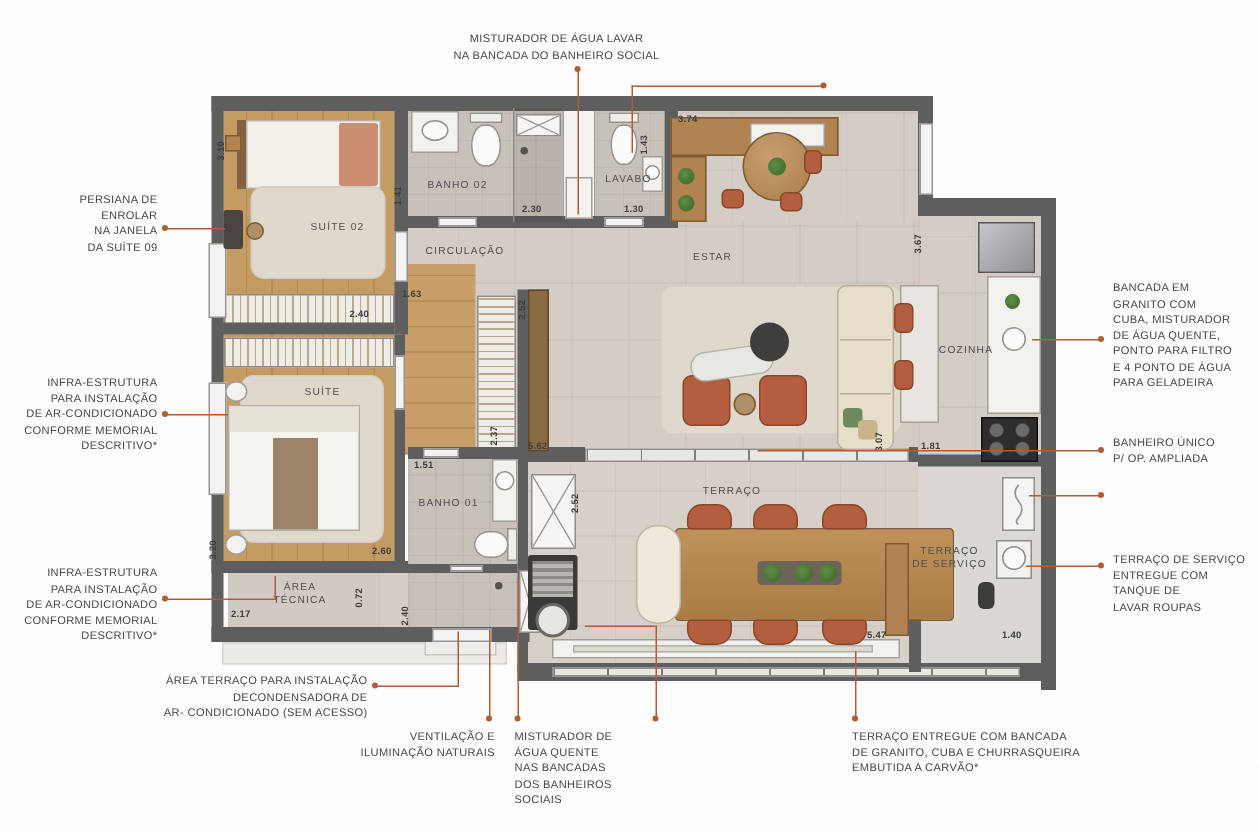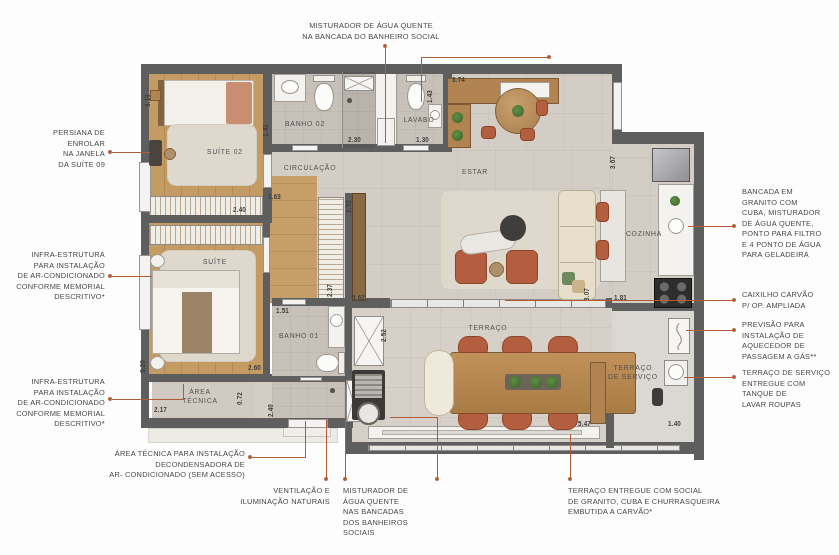--- a/index.html
+++ b/index.html
@@ -301,60 +301,56 @@
   <div class="leader v" style="left:326px;top:420px;height:59px"></div>
   <div class="dot" style="left:324px;top:477px"></div>
   <div class="leader v" style="left:345px;top:385px;height:94px"></div>
   <div class="dot" style="left:343px;top:477px"></div>
   <div class="leader v" style="left:437px;top:417px;height:62px"></div>
   <div class="leader h" style="left:390px;top:417px;width:47px"></div>
   <div class="dot" style="left:435px;top:477px"></div>
   <div class="leader v" style="left:570px;top:434px;height:45px"></div>
   <div class="dot" style="left:568px;top:477px"></div>
 
-  <div class="ann c" style="left:255px;top:21px;width:232px">MISTURADOR DE ÁGUA QUENTE
+  <div class="ann c" style="left:255px;top:21px;width:232px">MISTURADOR DE ÁGUA LAVAR
 NA BANCADA DO BANHEIRO SOCIAL</div>
   <div class="ann r" style="left:25px;top:128px;width:80px">PERSIANA DE
 ENROLAR
 NA JANELA
 DA SUÍTE 09</div>
   <div class="ann r" style="left:15px;top:250px;width:90px">INFRA-ESTRUTURA
 PARA INSTALAÇÃO
 DE AR-CONDICIONADO
 CONFORME MEMORIAL
 DESCRITIVO*</div>
   <div class="ann r" style="left:15px;top:377px;width:90px">INFRA-ESTRUTURA
 PARA INSTALAÇÃO
 DE AR-CONDICIONADO
 CONFORME MEMORIAL
 DESCRITIVO*</div>
-  <div class="ann r" style="left:100px;top:449px;width:145px">ÁREA TÉCNICA PARA INSTALAÇÃO
+  <div class="ann r" style="left:100px;top:449px;width:145px">ÁREA TERRAÇO PARA INSTALAÇÃO
 DECONDENSADORA DE
 AR- CONDICIONADO (SEM ACESSO)</div>
   <div class="ann" style="left:742px;top:187px;width:92px">BANCADA EM
 GRANITO COM
 CUBA, MISTURADOR
 DE ÁGUA QUENTE,
 PONTO PARA FILTRO
 E 4 PONTO DE ÁGUA
 PARA GELADEIRA</div>
-  <div class="ann" style="left:742px;top:290px;width:92px">CAIXILHO CARVÃO
+  <div class="ann" style="left:742px;top:290px;width:92px">BANHEIRO ÚNICO
 P/ OP. AMPLIADA</div>
-  <div class="ann" style="left:742px;top:320px;width:92px">PREVISÃO PARA
-INSTALAÇÃO DE
-AQUECEDOR DE
-PASSAGEM A GÁS**</div>
   <div class="ann" style="left:742px;top:368px;width:92px">TERRAÇO DE SERVIÇO
 ENTREGUE COM
 TANQUE DE
 LAVAR ROUPAS</div>
   <div class="ann r" style="left:230px;top:486px;width:100px">VENTILAÇÃO E
 ILUMINAÇÃO NATURAIS</div>
   <div class="ann" style="left:343px;top:486px;width:75px">MISTURADOR DE
 ÁGUA QUENTE
 NAS BANCADAS
 DOS BANHEIROS
 SOCIAIS</div>
-  <div class="ann" style="left:568px;top:486px;width:160px">TERRAÇO ENTREGUE COM SOCIAL
+  <div class="ann" style="left:568px;top:486px;width:160px">TERRAÇO ENTREGUE COM BANCADA
 DE GRANITO, CUBA E CHURRASQUEIRA
 EMBUTIDA A CARVÃO*</div>
 
 </div>
 
 </body></html>

